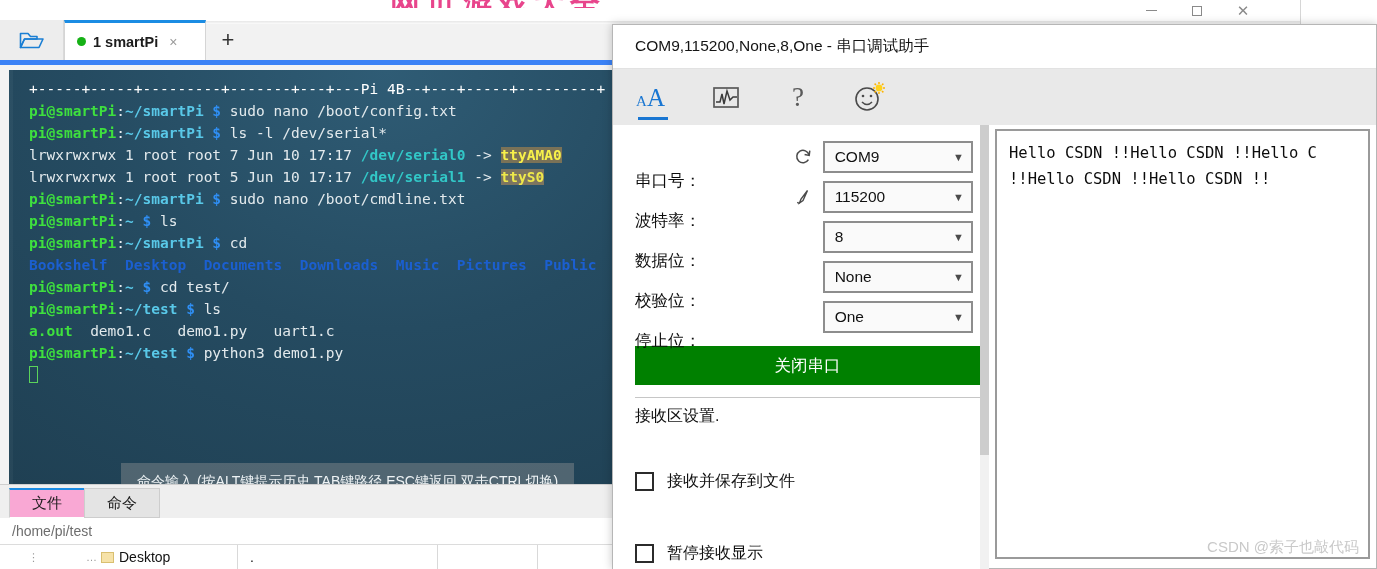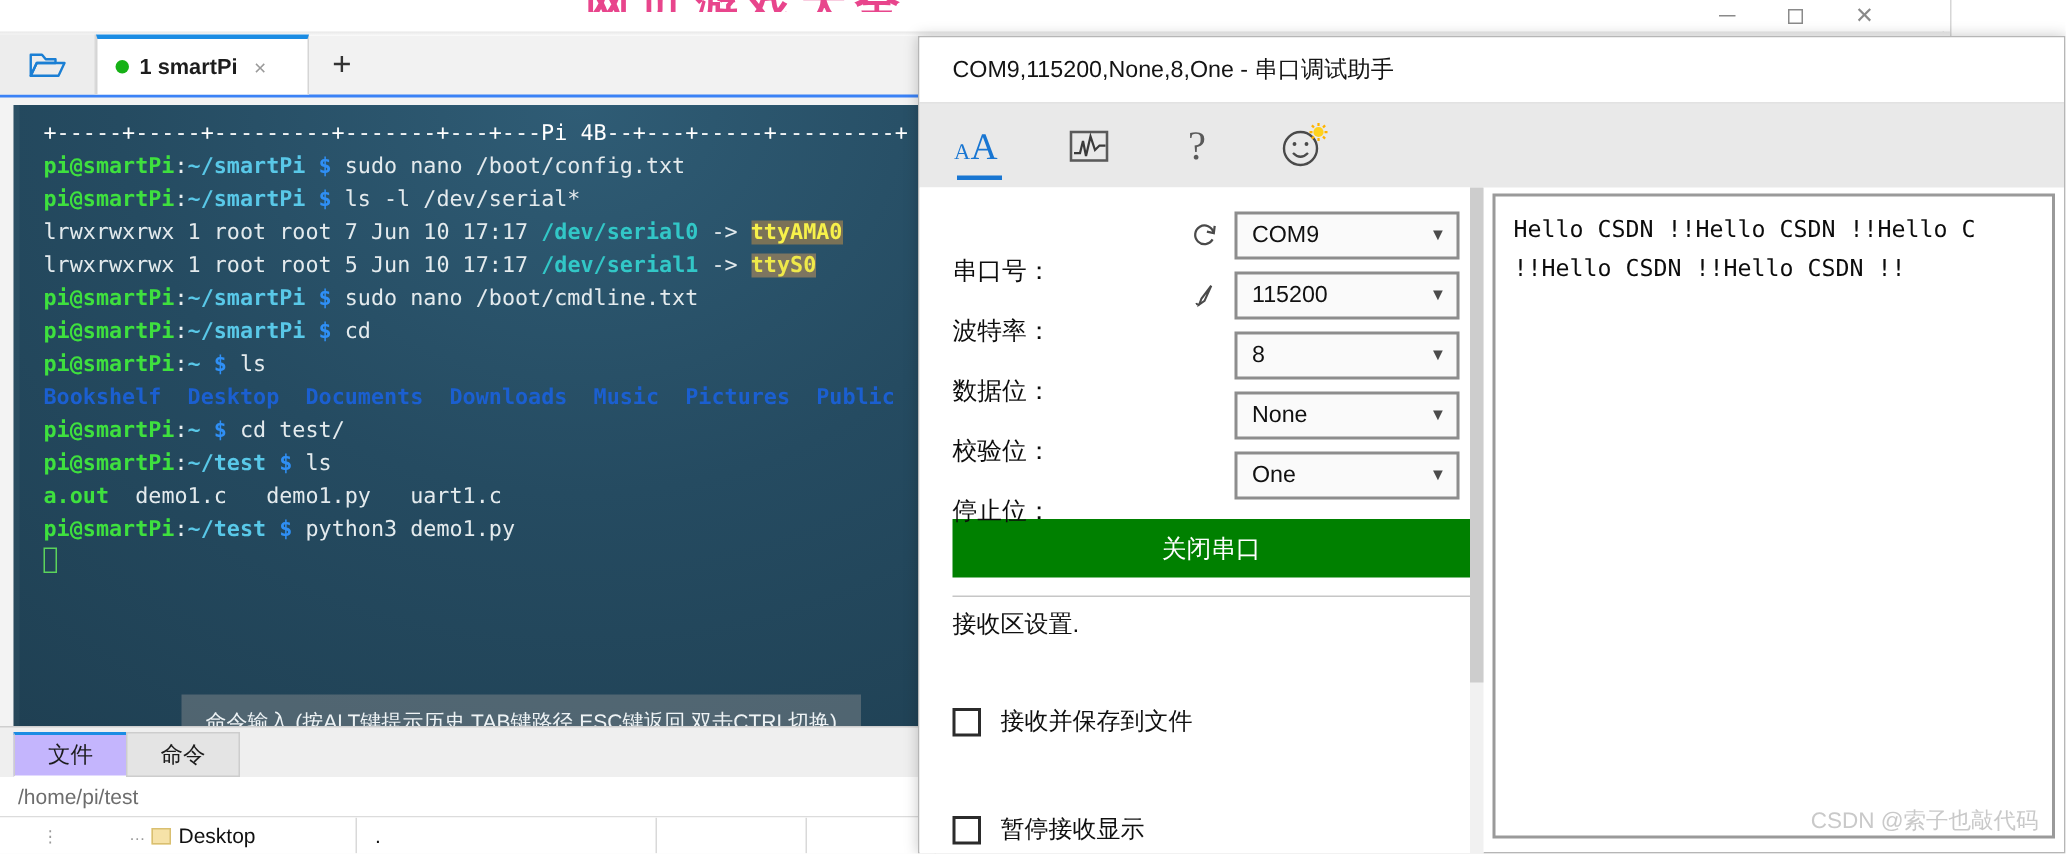--- a/index.html
+++ b/index.html
@@ -55,21 +55,21 @@
   }
 
   
   .term-window {
     position: absolute; left: 0; top: 24px; width: 624px; height: 545px;
     background: #f3f3f3;
     border-right: 1px solid #c3c3c3;
   }
   .term-tabbar {
     position: relative; height: 41px; background: #f2f2f2;
-    border-bottom: 2px solid #3b82f6;
+    border-bottom: 5px solid #3b82f6;
     display: flex; align-items: flex-end;
   }
   .folder-btn {
     width: 64px; height: 40px; display: flex; align-items: center;
     justify-content: center; background: #ededed; border-right: 1px solid #d9d9d9;
   }
   .tab-item {
     height: 40px; min-width: 142px; background: #ffffff;
     border-top: 3px solid #1b8ce3;
     border-left: 1px solid #d5d5d5; border-right: 1px solid #d5d5d5;
@@ -128,21 +128,21 @@
   .lower-tabs {
     height: 34px; display: flex; align-items: flex-end;
     background: #efefef; border-top: 1px solid #cfcfcf;
     padding-left: 9px;
   }
   .ltab {
     height: 30px; min-width: 76px; display: flex; align-items: center;
     justify-content: center; font-size: 15px; color: #1b1b1b;
     border: 1px solid #cdcdcd; background: #e4e4e4; margin-right: -1px;
   }
-  .ltab.active { background: #c4b5fd; border-top: 2px solid #1b8ce3; border-bottom-color: #fff; }
+  .ltab.active { background: #f9a8d4; border-top: 2px solid #1b8ce3; border-bottom-color: #fff; }
   .path-row {
     height: 27px; display: flex; align-items: center; padding-left: 12px;
     font-size: 14px; color: #6d6d6d; background: #fff; border-bottom: 1px solid #dcdcdc;
   }
   .tree-row {
     position: relative; height: 24px; background: #fff; display: flex; align-items: center;
     font-size: 14px; color: #111; overflow: hidden;
   }
   .tree-col { position: relative; height: 24px; border-right: 1px solid #d9d9d9; }
   .dotline { color: #9a9a9a; font-size: 11px; letter-spacing: 1px; }
@@ -270,23 +270,23 @@
       <div class="tline"><span class="c-user">pi@smartPi</span><span class="c-colon">:</span><span class="c-path">~/smartPi</span> <span class="c-dollar">$</span> <span class="c-cmd">sudo nano /boot/config.txt</span></div>
 
       <div class="tline"><span class="c-user">pi@smartPi</span><span class="c-colon">:</span><span class="c-path">~/smartPi</span> <span class="c-dollar">$</span> <span class="c-cmd">ls -l /dev/serial*</span></div>
 
       <div class="tline"><span class="c-cmd">lrwxrwxrwx</span> <span class="c-cmd">1</span> <span class="c-cmd">root</span> <span class="c-cmd">root</span> <span class="c-cmd">7</span> <span class="c-cmd">Jun 10 17:17</span> <span class="c-cyan">/dev/serial0</span> <span class="c-cmd">-&gt;</span> <span class="c-hl">ttyAMA0</span></div>
 
       <div class="tline"><span class="c-cmd">lrwxrwxrwx</span> <span class="c-cmd">1</span> <span class="c-cmd">root</span> <span class="c-cmd">root</span> <span class="c-cmd">5</span> <span class="c-cmd">Jun 10 17:17</span> <span class="c-cyan">/dev/serial1</span> <span class="c-cmd">-&gt;</span> <span class="c-hl2">ttyS0</span></div>
 
       <div class="tline"><span class="c-user">pi@smartPi</span><span class="c-colon">:</span><span class="c-path">~/smartPi</span> <span class="c-dollar">$</span> <span class="c-cmd">sudo nano /boot/cmdline.txt</span></div>
 
+      <div class="tline"><span class="c-user">pi@smartPi</span><span class="c-colon">:</span><span class="c-path">~</span> <span class="c-dollar">$</span> <span class="c-cmd">ls</span></div>
+
       <div class="tline"><span class="c-user">pi@smartPi</span><span class="c-colon">:</span><span class="c-path">~/smartPi</span> <span class="c-dollar">$</span> <span class="c-cmd">cd</span></div>
-
-      <div class="tline"><span class="c-user">pi@smartPi</span><span class="c-colon">:</span><span class="c-path">~</span> <span class="c-dollar">$</span> <span class="c-cmd">ls</span></div>
 
       <div class="tline"><span class="c-dir">Bookshelf</span>  <span class="c-dir">Desktop</span>  <span class="c-dir">Documents</span>  <span class="c-dir">Downloads</span>  <span class="c-dir">Music</span>  <span class="c-dir">Pictures</span>  <span class="c-dir">Public</span>  <span class="c-dir">s</span></div>
 
       <div class="tline"><span class="c-user">pi@smartPi</span><span class="c-colon">:</span><span class="c-path">~</span> <span class="c-dollar">$</span> <span class="c-cmd">cd test/</span></div>
 
       <div class="tline"><span class="c-user">pi@smartPi</span><span class="c-colon">:</span><span class="c-path">~/test</span> <span class="c-dollar">$</span> <span class="c-cmd">ls</span></div>
 
       <div class="tline"><span class="c-green">a.out</span>  <span class="c-cmd">demo1.c   demo1.py   uart1.c</span></div>
 
       <div class="tline"><span class="c-user">pi@smartPi</span><span class="c-colon">:</span><span class="c-path">~/test</span> <span class="c-dollar">$</span> <span class="c-cmd">python3 demo1.py</span></div>

